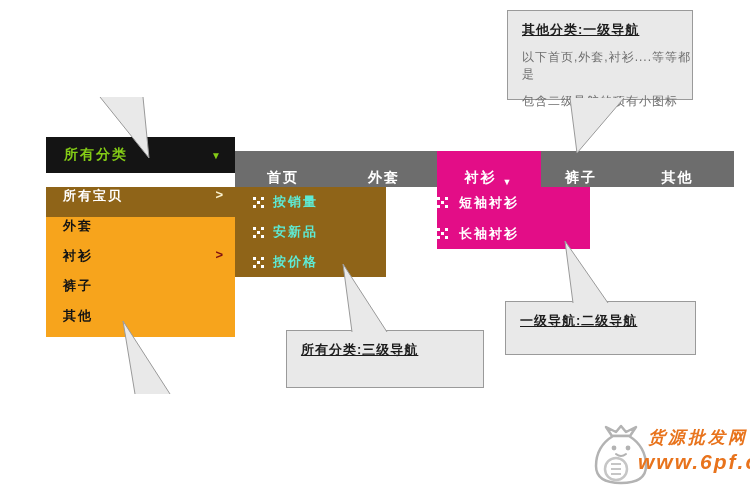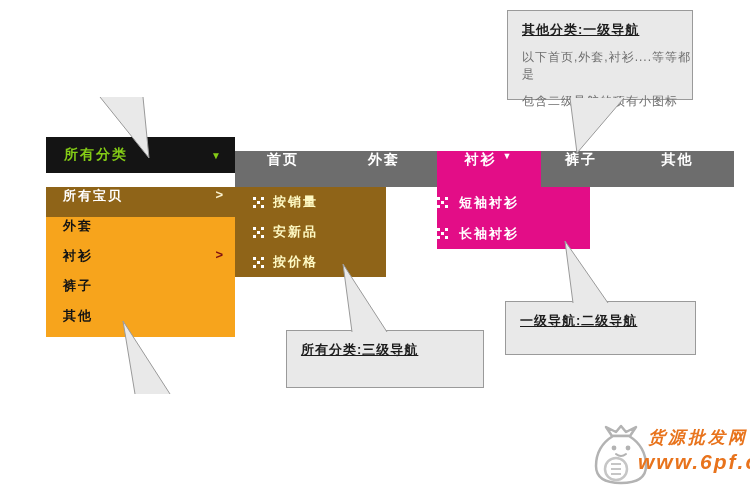--- a/index.html
+++ b/index.html
@@ -9,36 +9,36 @@
   .callout{position:absolute;background:#e9e9e9;border:1px solid #9a9a9a;box-sizing:border-box;z-index:10;}
   .co-title{font-size:13px;font-weight:bold;color:#1c1c1c;padding:10px 0 0 14px;letter-spacing:1px;text-decoration:underline;}
   .co-line{font-size:12px;color:#6e6e6e;padding:10px 0 0 14px;letter-spacing:1px;}
   
   .allcat{position:absolute;left:46px;top:137px;width:189px;height:36px;background:#141414;
           color:#84cc16;display:flex;align-items:center;z-index:5;}
   .allcat .lbl{font-size:14px;font-weight:bold;padding-left:18px;letter-spacing:2px;}
   .allcat .arr{position:absolute;right:14px;font-size:10px;}
   .navbar{position:absolute;left:235px;top:151px;width:499px;height:36px;background:#6d6d6d;
           display:flex;z-index:5;}
-  .nav-item{height:36px;display:flex;align-items:flex-start;justify-content:center;
+  .nav-item{height:36px;display:flex;align-items:flex-end;justify-content:center;
             color:#fff;font-size:14px;font-weight:bold;letter-spacing:2px;cursor:pointer;}
   .nav-item.active{background:#e30d87;}
   .nav-item .arr{font-size:9px;margin-left:6px;}
   
   .menu2{position:absolute;left:46px;top:187px;width:189px;z-index:5;}
   .m2row{height:30px;background:#f7a41c;color:#141414;font-size:13px;font-weight:bold;
          display:flex;align-items:flex-start;padding-left:17px;box-sizing:border-box;
          letter-spacing:2px;position:relative;cursor:pointer;}
   .m2row.hl{background:#8f6418;color:#ffffff;}
   .m2row .arr{position:absolute;right:12px;font-size:13px;font-weight:bold;letter-spacing:0;}
   .m2row .arr.cream{color:#fdf3cf;}
   .m2row .arr.dark{color:#7e0f10;}
   
   .menu3{position:absolute;left:235px;top:187px;width:151px;z-index:5;}
-  .m3row{height:30px;background:#8f6418;color:#fef9c3;font-size:13px;font-weight:bold;
+  .m3row{height:30px;background:#8f6418;color:#5eead4;font-size:13px;font-weight:bold;
          display:flex;align-items:center;padding-left:18px;box-sizing:border-box;
          letter-spacing:2px;cursor:pointer;}
   .m3row .ic{margin-right:9px;display:flex;}
   
   .menuP{position:absolute;left:437px;top:187px;width:153px;z-index:5;}
   .mProw{height:31px;background:#e30d87;color:#fff;font-size:13px;font-weight:bold;
          display:flex;align-items:center;box-sizing:border-box;
          letter-spacing:2px;cursor:pointer;}
   .mProw .ic{margin-right:11px;display:flex;}
   

